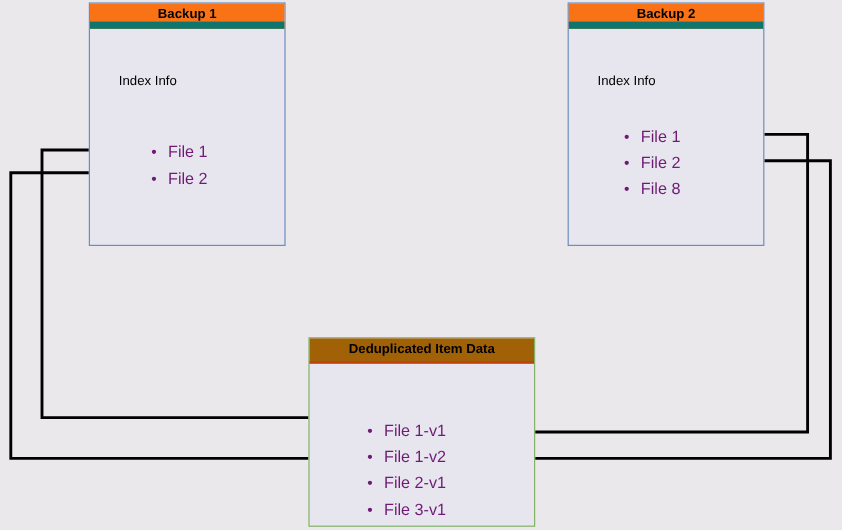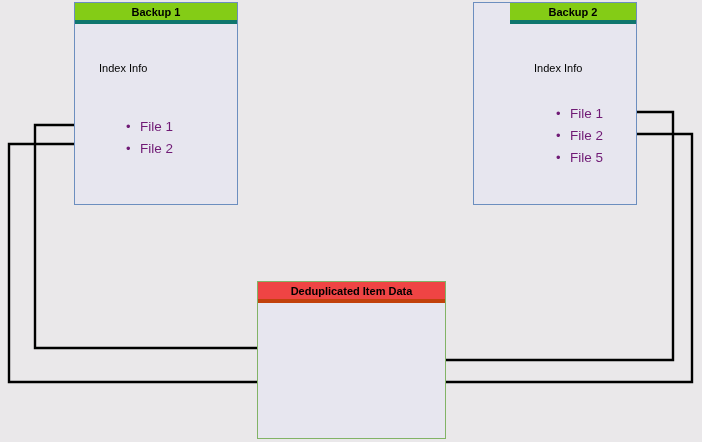--- a/index.html
+++ b/index.html
@@ -34,26 +34,26 @@
     background: #e7e6ef;
   }
   .node-title {
     box-sizing: border-box;
     height: 21px;
     line-height: 19px;
     text-align: center;
     font-size: 11px;
     font-weight: bold;
     color: #000000;
-    background: #84cc16;
-    border-bottom: 4px solid #0f766e;
+    background: #f97316;
+    border-bottom: 6px solid #0f766e;
   }
   .node.green .node-title {
-    background: #ef4444;
-    border-bottom: 4px solid #c2410c;
+    background: #a16207;
+    border-bottom: 2px solid #c2410c;
   }
   .node-body {
     position: relative;
     height: calc(100% - 21px);
   }
   .heading {
     position: absolute;
     font-size: 11px;
     color: #000000;
     white-space: nowrap;
@@ -107,29 +107,37 @@
     <div class="node-title">Backup 1</div>
     <div class="node-body">
       <div class="heading" style="left:24px; top:38px;">Index Info</div>
       <ul class="bullet-list" style="left:49px; top:92px;">
         <li>File 1</li>
         <li>File 2</li>
       </ul>
     </div>
   </div>
 
-  <div class="node" style="left:473px; top:2px; width:164px; height:203px;padding-left:36px;">
+  <div class="node" style="left:473px; top:2px; width:164px; height:203px;">
     <div class="node-title">Backup 2</div>
     <div class="node-body">
       <div class="heading" style="left:24px; top:38px;">Index Info</div>
       <ul class="bullet-list" style="left:44px; top:79px;">
         <li>File 1</li>
         <li>File 2</li>
-        <li>File 5</li>
+        <li>File 8</li>
       </ul>
     </div>
   </div>
 
   <div class="node green" style="left:257px; top:281px; width:189px; height:158px;">
     <div class="node-title">Deduplicated Item Data</div>
+    <div class="node-body">
+      <ul class="bullet-list" style="left:46px; top:45px;">
+        <li>File 1-v1</li>
+        <li>File 1-v2</li>
+        <li>File 2-v1</li>
+        <li>File 3-v1</li>
+      </ul>
+    </div>
   </div>
 
 </div>
 
 </body></html>

